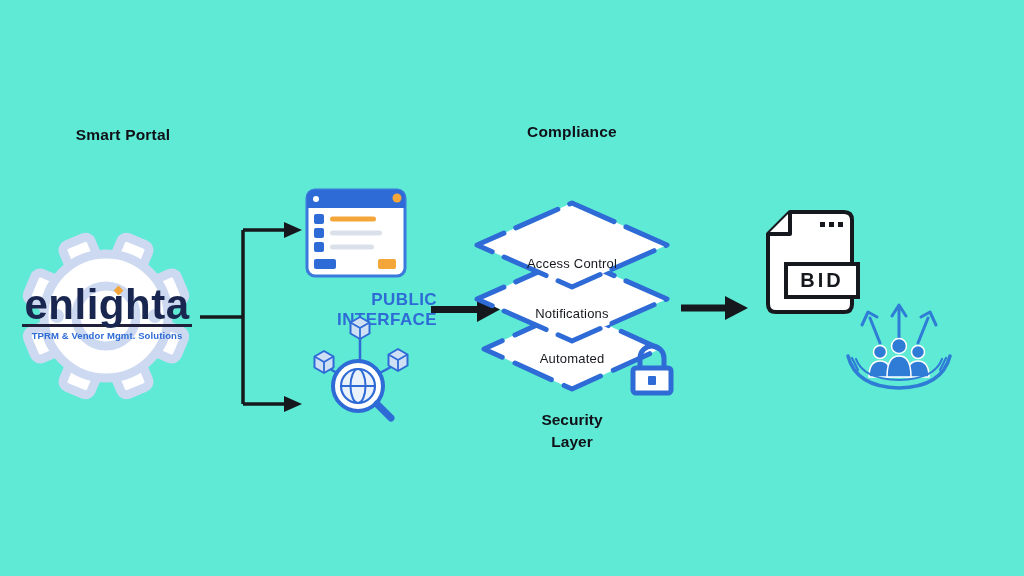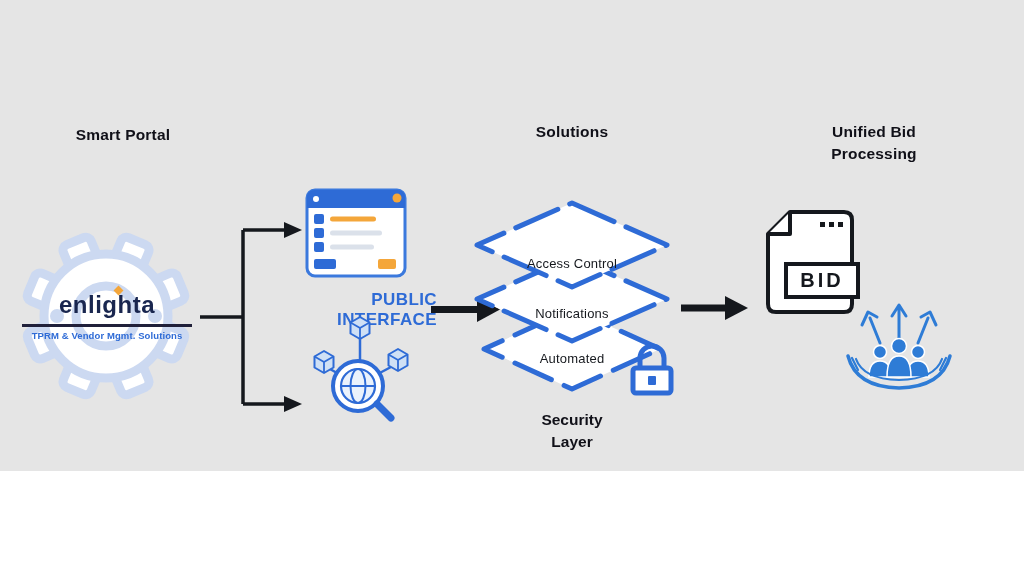--- a/index.html
+++ b/index.html
@@ -1,44 +1,40 @@
 <!DOCTYPE html>
 <html><head>
 <meta charset="utf-8">
 <style>
   * { margin:0; padding:0; box-sizing:border-box; }
   html,body { background:#ffffff; }
   body { width:1024px; height:576px; overflow:hidden; font-family:"Liberation Sans", sans-serif; }
-  #canvas { position:relative; width:1024px; height:471px; background:#e5e5e5; }
+  #canvas { position:relative; width:1024px; height:576px; background:#5eead4; }
   .abs { position:absolute; }
   .heading { font-weight:bold; font-size:15.5px; color:#101018; text-align:center; line-height:22px; letter-spacing:0.2px; }
   .portal-label { font-weight:bold; font-size:17px; color:#2e6bd6; text-align:right; letter-spacing:0.4px; }
   .layer-label { font-weight:normal; font-size:13px; color:#15181d; text-align:center; letter-spacing:0.2px; }
   .caption { font-weight:bold; font-size:15.5px; color:#101018; text-align:center; line-height:22px; }
-  .brand { font-size:24px; font-weight:bold; color:#19264f; letter-spacing:0.5px; line-height:38px; }
+  .brand { font-size:42px; font-weight:bold; color:#19264f; letter-spacing:0.5px; line-height:38px; }
   .brand-rule { width:170px; height:2.5px; background:#20203a; margin:0 auto 3px auto; }
   .brand-tagline { font-size:9.5px; font-weight:bold; color:#2e6bd6; letter-spacing:0.1px; }
   .accent-dot { width:7px; height:7px; background:#f4a63a; transform:rotate(45deg); }
   svg { display:block; }
 </style>
 </head>
 <body>
 
 <div id="canvas">
 
   <div class="abs heading" style="left:38px;top:124px;width:170px">Smart Portal</div>
 
   <div class="abs heading" style="left:494px;top:121px;width:156px">
-    <div>Solutions</div>
+    <div>Compliance</div>
   </div>
 
-  <div class="abs heading" style="left:794px;top:121px;width:160px">
-    <div>Unified Bid</div>
-    <div>Processing</div>
-  </div>
 
   <svg class="abs" style="left:12px;top:222px" width="188" height="188" viewBox="0 0 188 188">
     <g fill="#ffffff" stroke="#ccd9f1" stroke-width="9">
       <g transform="rotate(22.5,94,94)">
           <rect x="79" y="13" width="30" height="24" rx="6"></rect>
         </g>
       <g transform="rotate(67.5,94,94)">
           <rect x="79" y="13" width="30" height="24" rx="6"></rect>
         </g>
       <g transform="rotate(112.5,94,94)">

